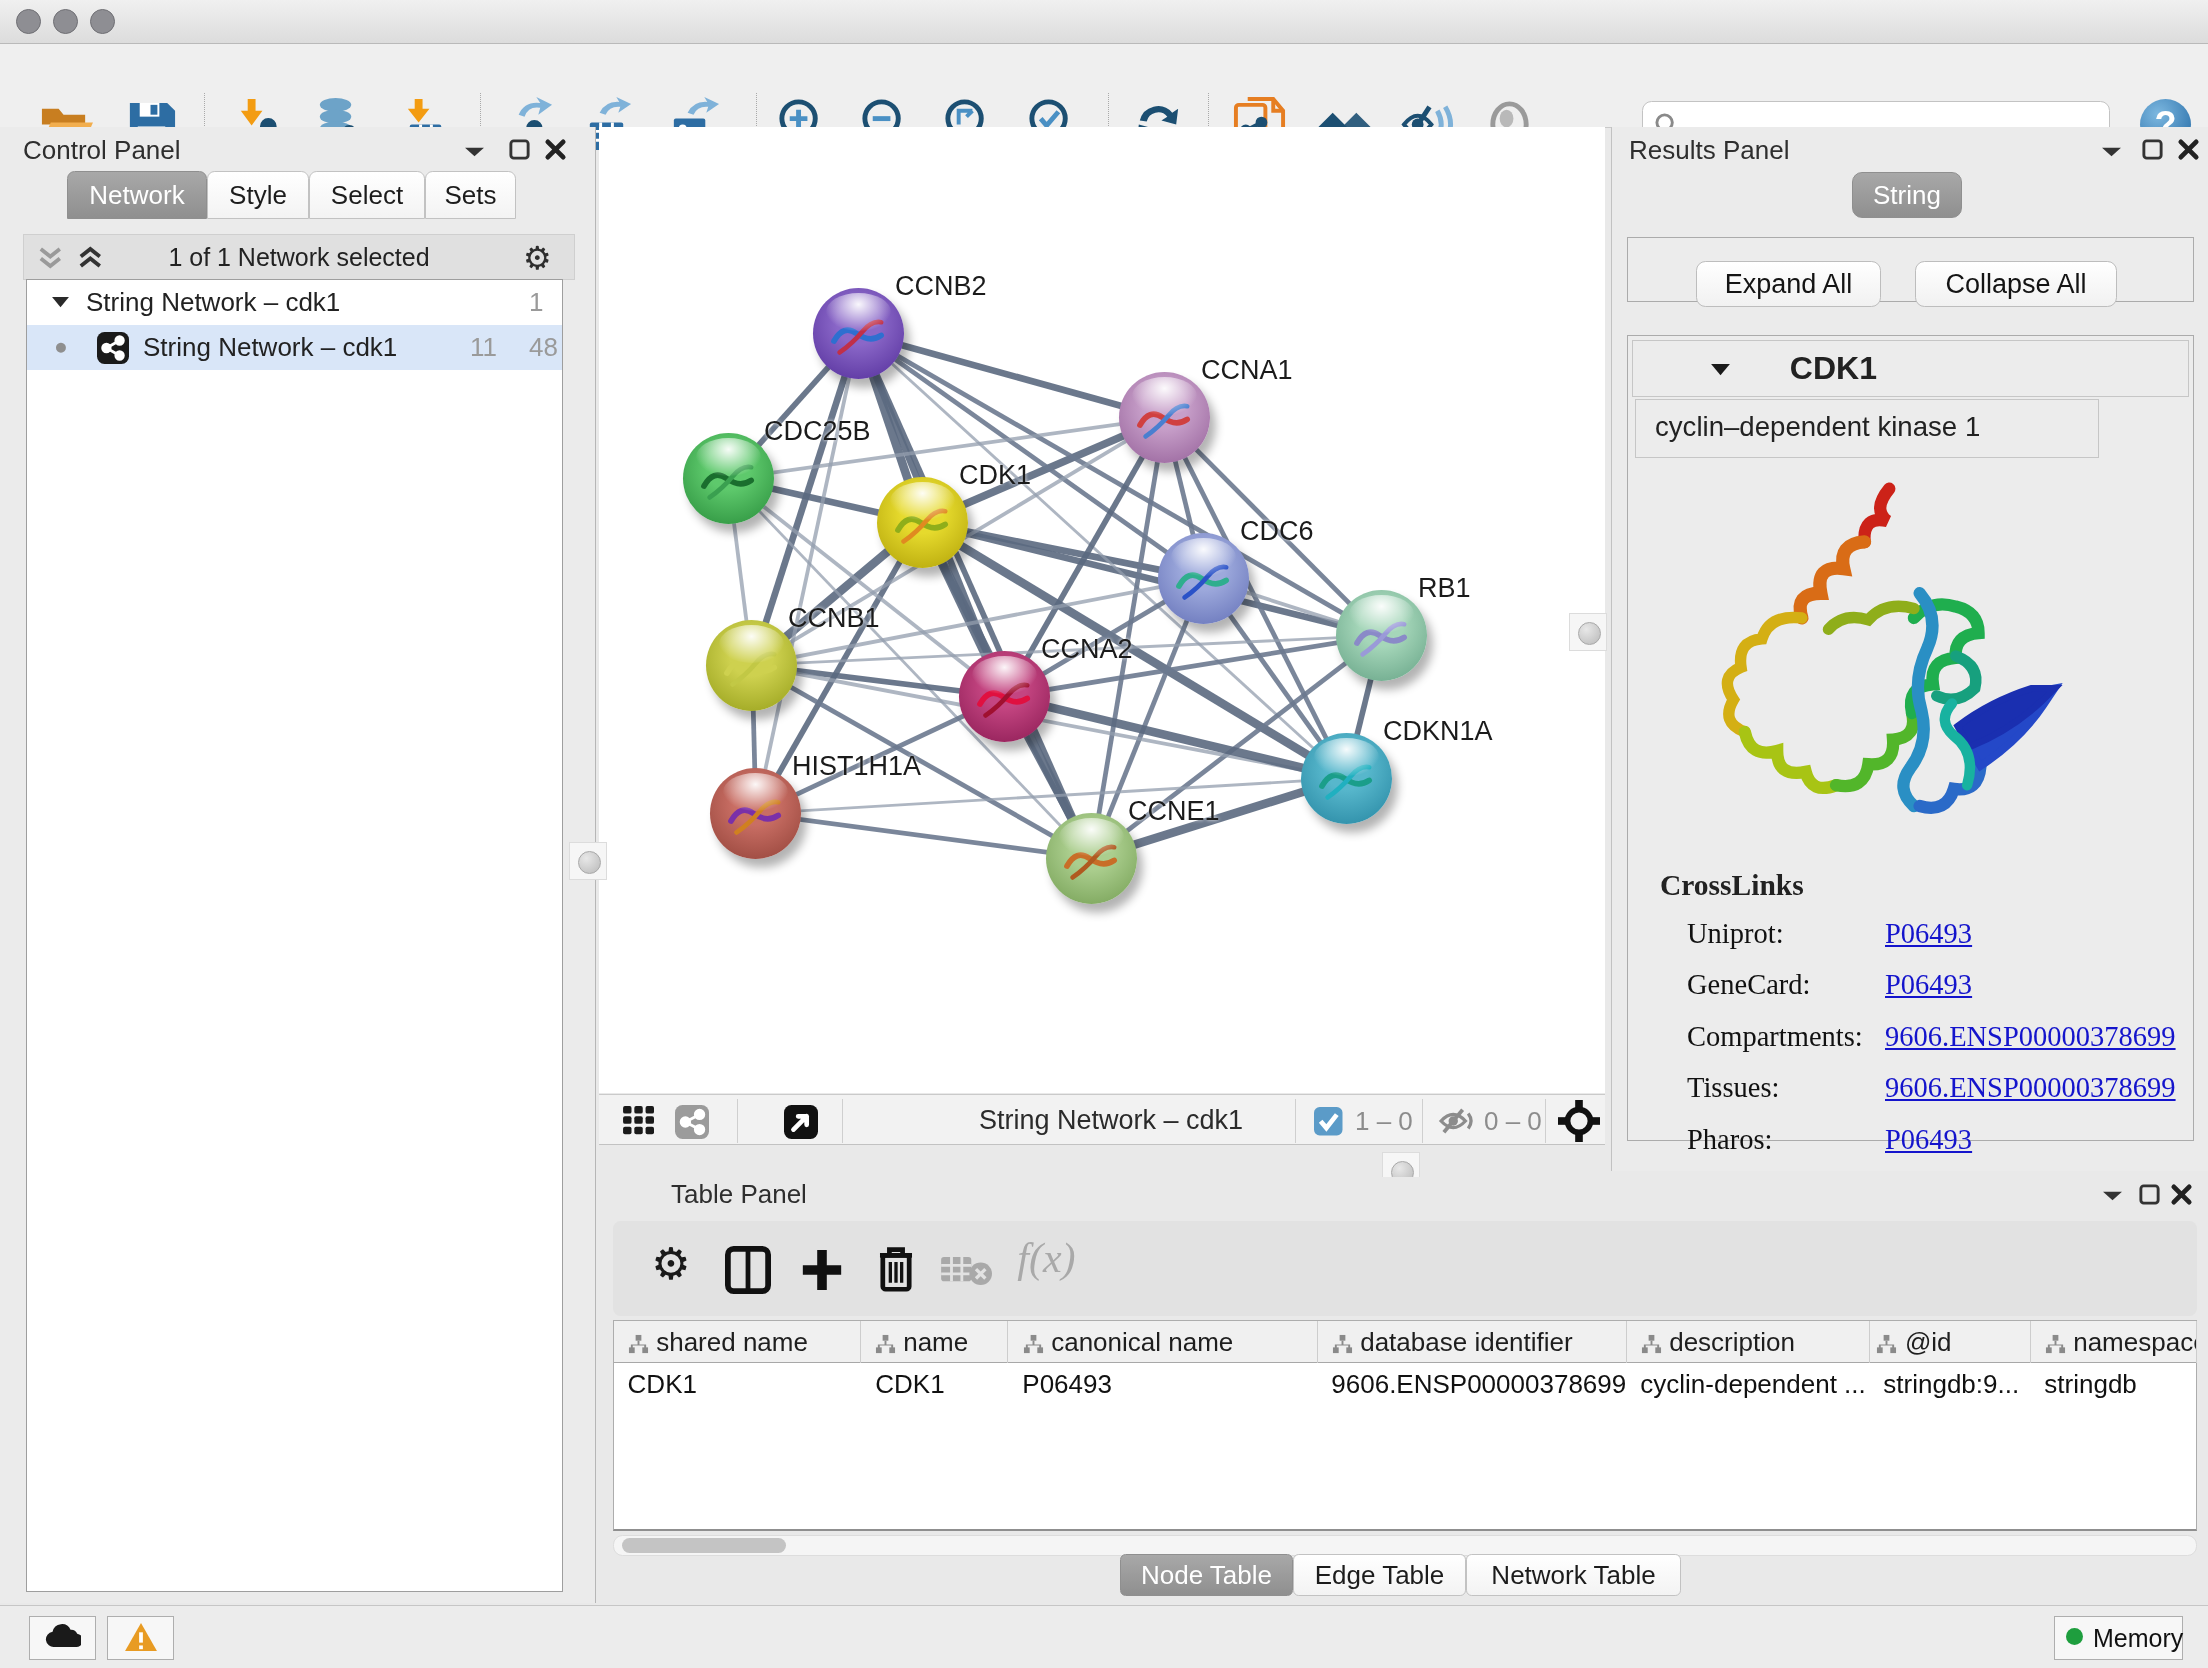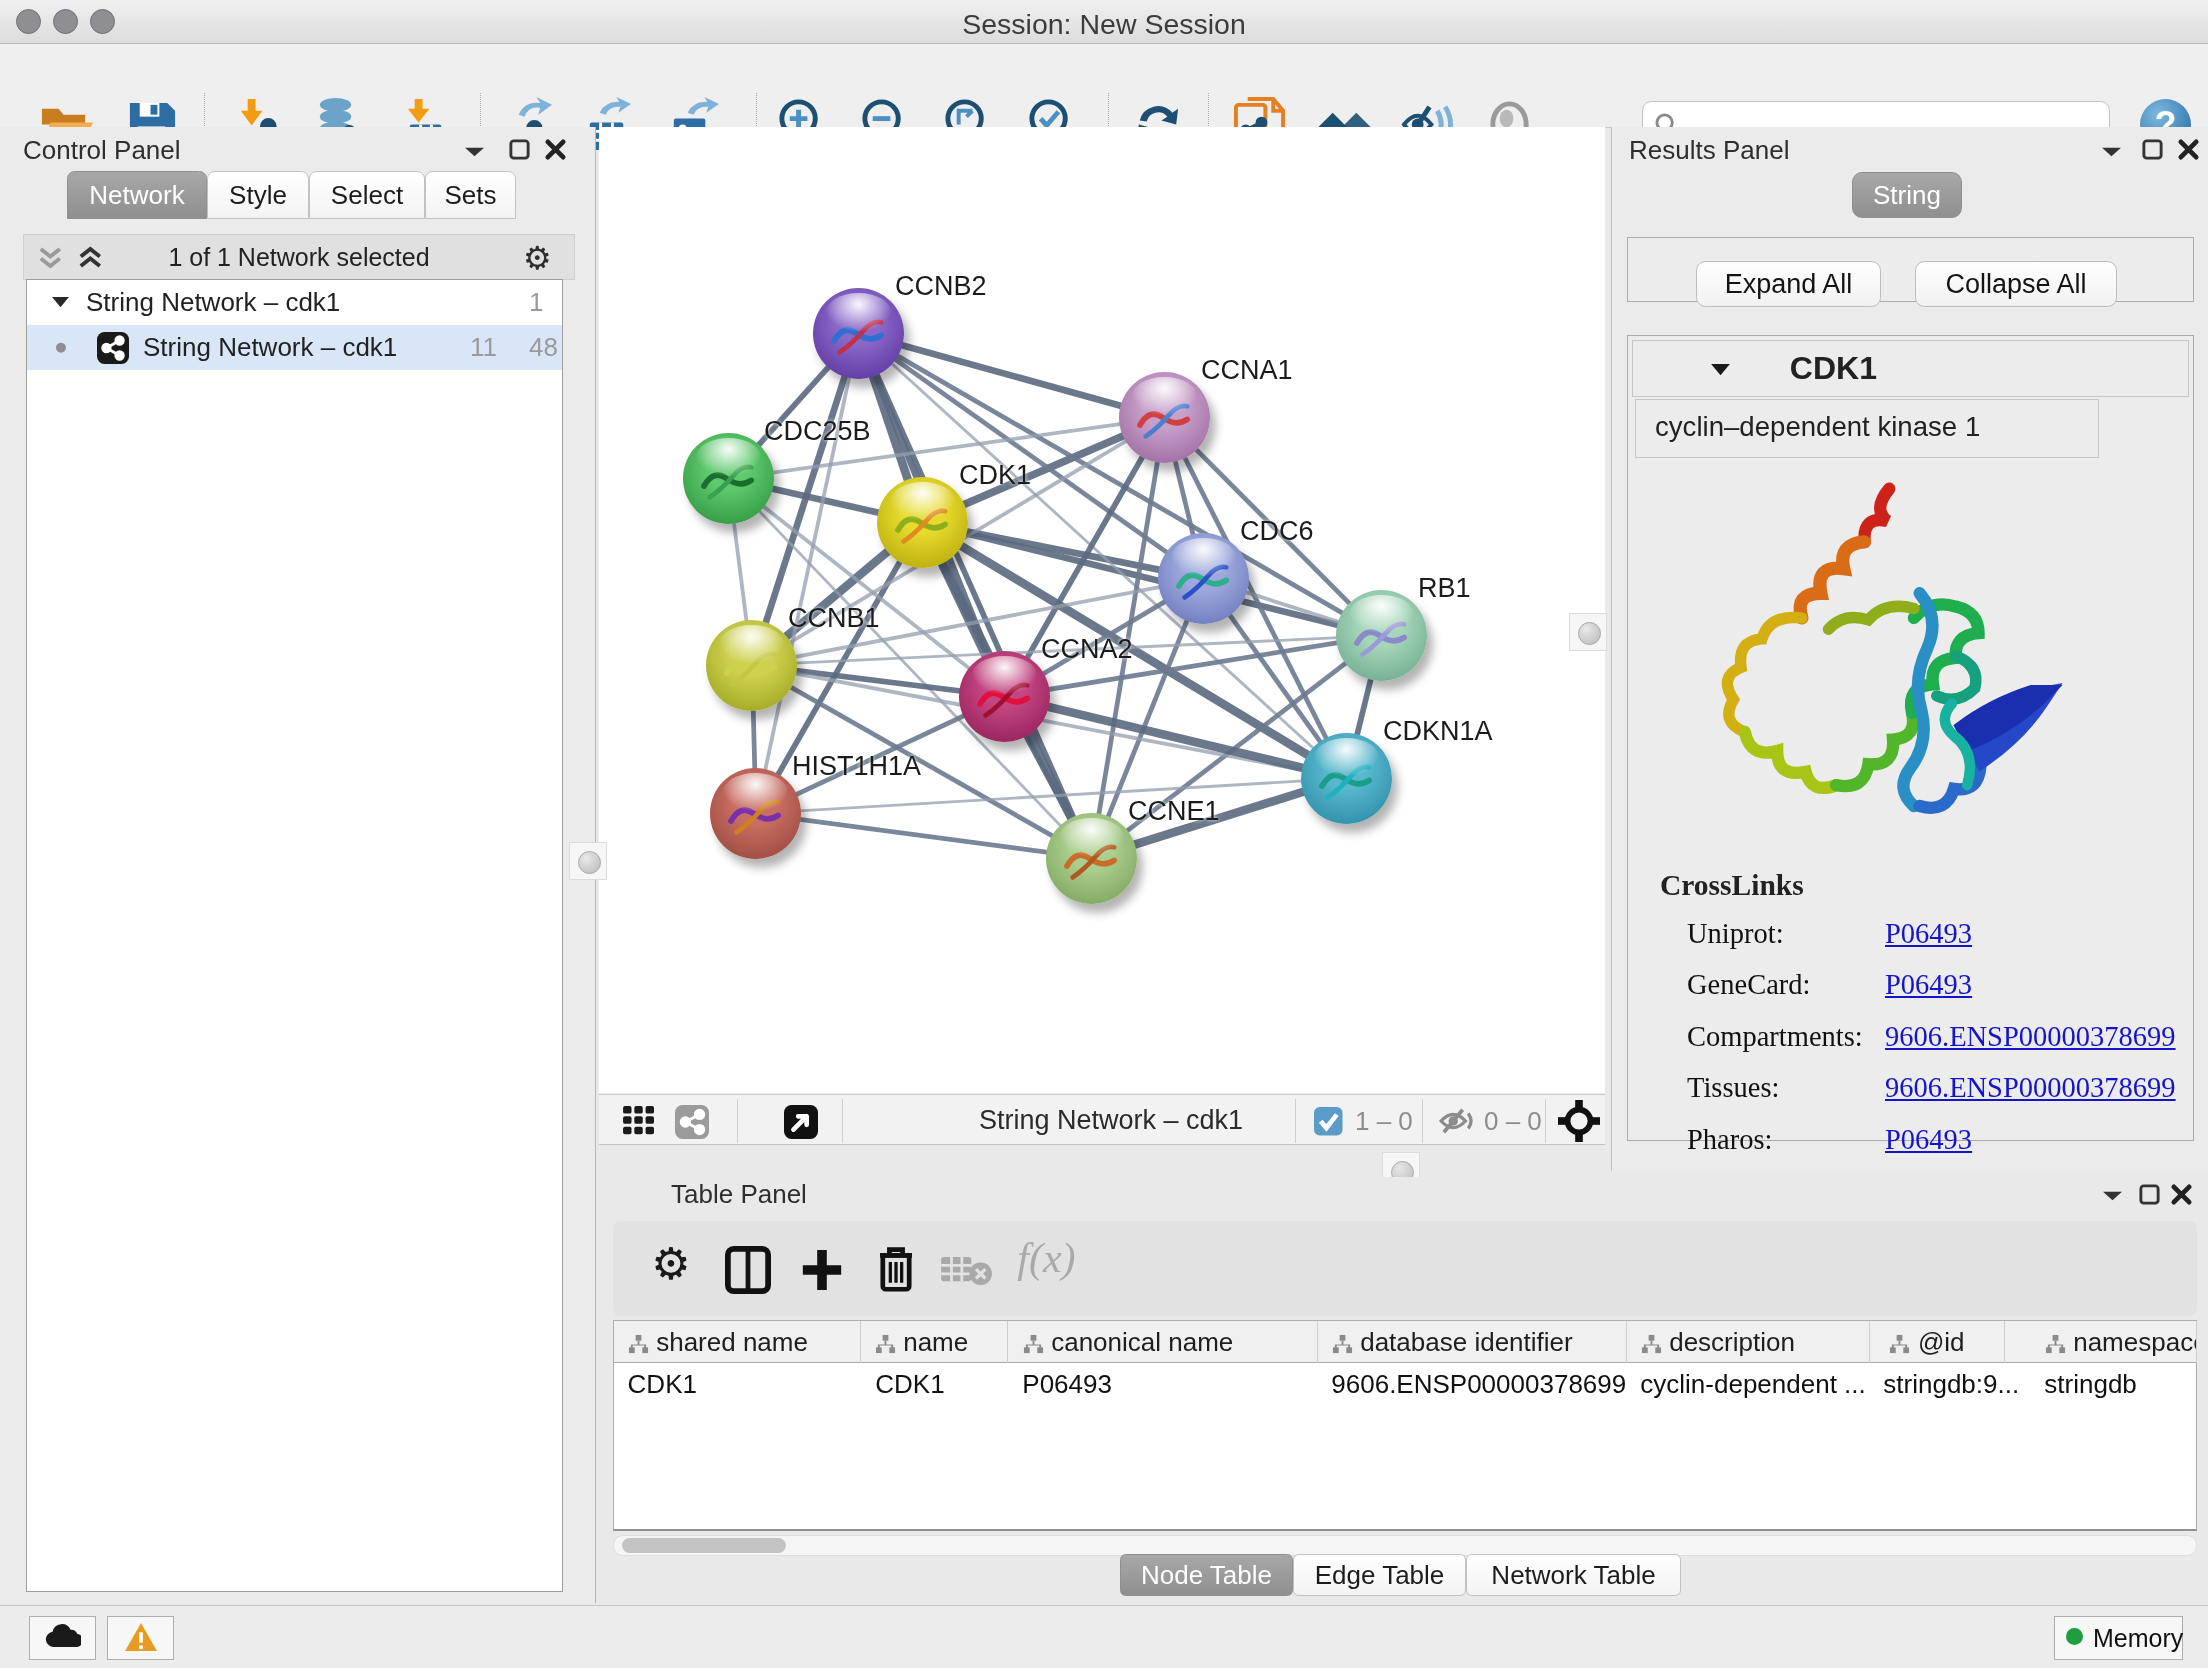--- a/index.html
+++ b/index.html
@@ -78,21 +78,20 @@
   #status-bar { left:0; top:1605px; width:2208px; height:63px; background:#ececec; border-top:1.9px solid #c6c6c6; }
   .sb-btn { position:absolute; top:9.5px; height:44px; background:#f7f7f7; border:1.9px solid #aeaeae; }
 </style>
 </head>
 <body>
 
 <div id="titlebar" class="abs">
   <span class="tlight" style="left:16px"></span>
   <span class="tlight" style="left:53px"></span>
   <span class="tlight" style="left:90px"></span>
-  <div id="title-text">Session: New Session</div>
 </div>
 
 <div id="toolbar" class="abs">
   <svg class="tb-icon" style="left:38px" viewBox="0 0 56 56">
       <path d="M4 12h17l5 6h22v10H4z" fill="#c87e20"></path>
       <path d="M4 46l9-20h43l-9 20z" fill="#f2ae4e"></path>
     </svg>
   <svg class="tb-icon" style="left:124px" viewBox="0 0 56 56">
       <path d="M6 6h38l8 8v36H6z" fill="#2d6da3"></path>
       <rect x="16" y="6" width="20" height="14" fill="#fff"></rect>
@@ -635,21 +634,21 @@
             </g>
           </svg><span>database identifier</span></span>
         <span class="th" style="left: 1013px; width: 243px; padding-left: 13.3px;"><svg width="21" height="21" viewBox="0 0 22 22" style="vertical-align:-3.8px; margin-right:7.6px">
             <g fill="#8a8a8a">
               <rect x="8" y="1" width="6" height="6"></rect>
               <rect x="1" y="14" width="6" height="6"></rect>
               <rect x="15" y="14" width="6" height="6"></rect>
               <path d="M10 7v4H3v4h2v-3h12v3h2v-4h-7V7z"></path>
             </g>
           </svg><span>description</span></span>
-        <span class="th" style="left: 1255px; width: 136px; padding-left: 20px;"><svg width="21" height="21" viewBox="0 0 22 22" style="vertical-align:-3.8px; margin-right:7.6px">
+        <span class="th" style="left: 1255px; width: 162px; padding-left: 7px;"><svg width="21" height="21" viewBox="0 0 22 22" style="vertical-align:-3.8px; margin-right:7.6px">
             <g fill="#8a8a8a">
               <rect x="8" y="1" width="6" height="6"></rect>
               <rect x="1" y="14" width="6" height="6"></rect>
               <rect x="15" y="14" width="6" height="6"></rect>
               <path d="M10 7v4H3v4h2v-3h12v3h2v-4h-7V7z"></path>
             </g>
           </svg><span>@id</span></span>
         <span class="th" style="left: 1417px; width: 166px; padding-left: 13.3px;"><svg width="21" height="21" viewBox="0 0 22 22" style="vertical-align:-3.8px; margin-right:7.6px">
             <g fill="#8a8a8a">
               <rect x="8" y="1" width="6" height="6"></rect>

